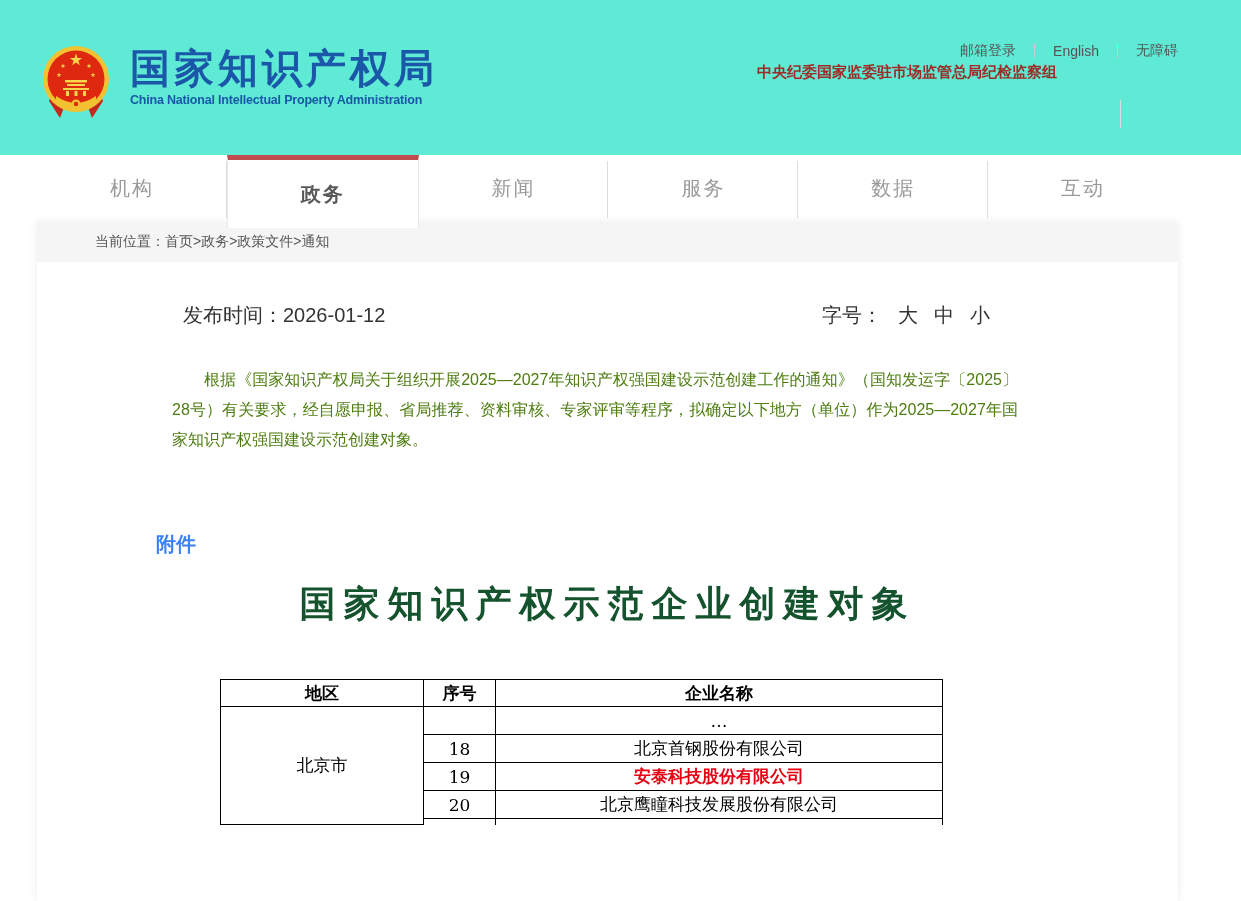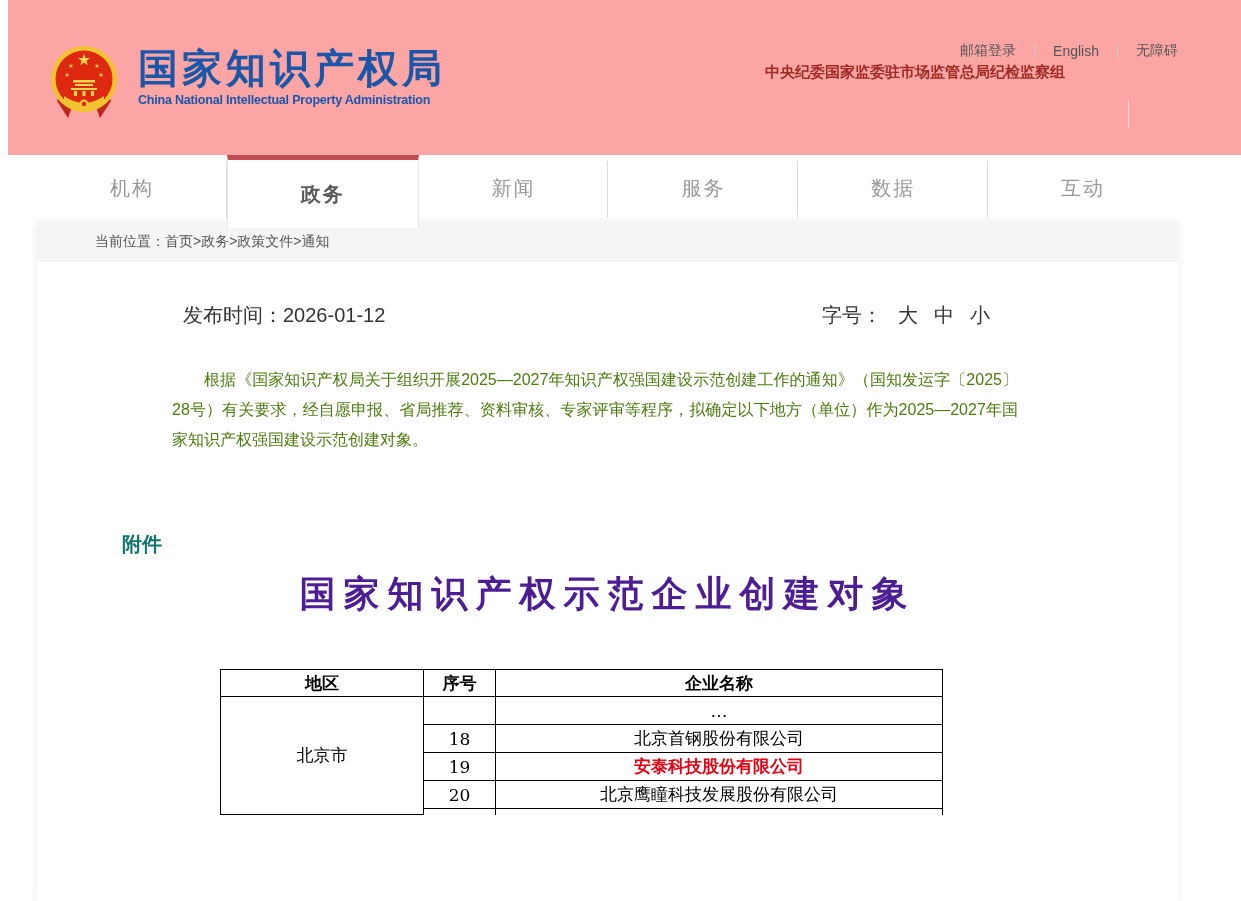--- a/index.html
+++ b/index.html
@@ -1,20 +1,20 @@
 <!DOCTYPE html>
 <html style="--blue: #1a57a8; --nav-red: #bf4b4e; --dark-red: #9e2b25; --bright-red: #e60012; --emblem-red: #de2910; --gold: #f3c231; --breadcrumb-bg: #f5f5f5;"><head>
 <meta charset="utf-8">
 <style>
   * { margin:0; padding:0; box-sizing:border-box; }
   html,body { width:1241px; height:901px; overflow:hidden; background:#fff;
     font-family:"Liberation Sans", sans-serif; }
 
   
-  .header { position:relative; height:155px; background:#fca5a5;margin-left:8px; }
+  .header { position:relative; height:155px; background:#5eead4; }
   .logo-group { position:absolute; left:40px; top:44px; display:flex; align-items:flex-start; cursor:pointer; }
   .emblem { width:72px; height:76px; }
   .logo-text { margin-left:18px; padding-top:2px; }
   .logo-title { font-size:40px; font-weight:bold; color:var(--blue); letter-spacing:4px; line-height:44px; }
   .logo-sub { font-size:12.5px; font-weight:bold; color:var(--blue); letter-spacing:-0.2px; margin-top:3px; }
 
   .top-links { position:absolute; top:42px; right:63px; display:flex; align-items:center; font-size:14px; color:#555; }
   .top-links .tl { cursor:pointer; }
   .top-links .sep { width:1px; height:14px; background:#ccc; margin:0 18px; }
 
@@ -47,23 +47,23 @@
   
   .article { padding:0 160px 0 135px; }
   .article-title { padding-top:58px; text-align:center; font-size:24px; font-weight:bold; color:#333; letter-spacing:1px; }
   .meta-row { margin-top:40px; display:flex; justify-content:space-between; align-items:center;
     font-size:20px; color:#333; padding-left:11px; padding-right:28px; }
   .font-size-ctl { display:flex; align-items:center; }
   .font-size-ctl .opt { margin-left:16px; cursor:pointer; }
   .body-text { margin-top:36px; font-size:16px; line-height:30px; color:#4d7c0f;
     text-align:justify; text-indent:2em; }
 
-  .attach-label { margin-top:76px; margin-left:85px; font-size:20px; font-weight:bold; color:#0f766e;
+  .attach-label { margin-top:76px; margin-left:119px; font-size:20px; font-weight:bold; color:#3b82f6;
     font-family:Liberation Mono, monospace; }
-  .attach-title { margin-top:12px; text-align:center; font-size:36px; color:#4c1d95;
+  .attach-title { margin-top:22px; text-align:center; font-size:36px; color:#14532d;
     font-family:Liberation Sans, sans-serif; letter-spacing:8px; font-weight:bold; }
 
   
   .doc-table { margin-top:50px; margin-left:183px; border-collapse:collapse;
     font-family:"DejaVu Serif", serif; color:#000; }
   .doc-table th, .doc-table td { border:1px solid #000; text-align:center; vertical-align:middle; }
   .doc-table th { font-size:17px; font-weight:bold; height:27px; font-family:"Liberation Sans", sans-serif; }
   .doc-table td { font-size:17px; height:28px; }
   .col-region { width:203px; }
   .col-no { width:72px; }

